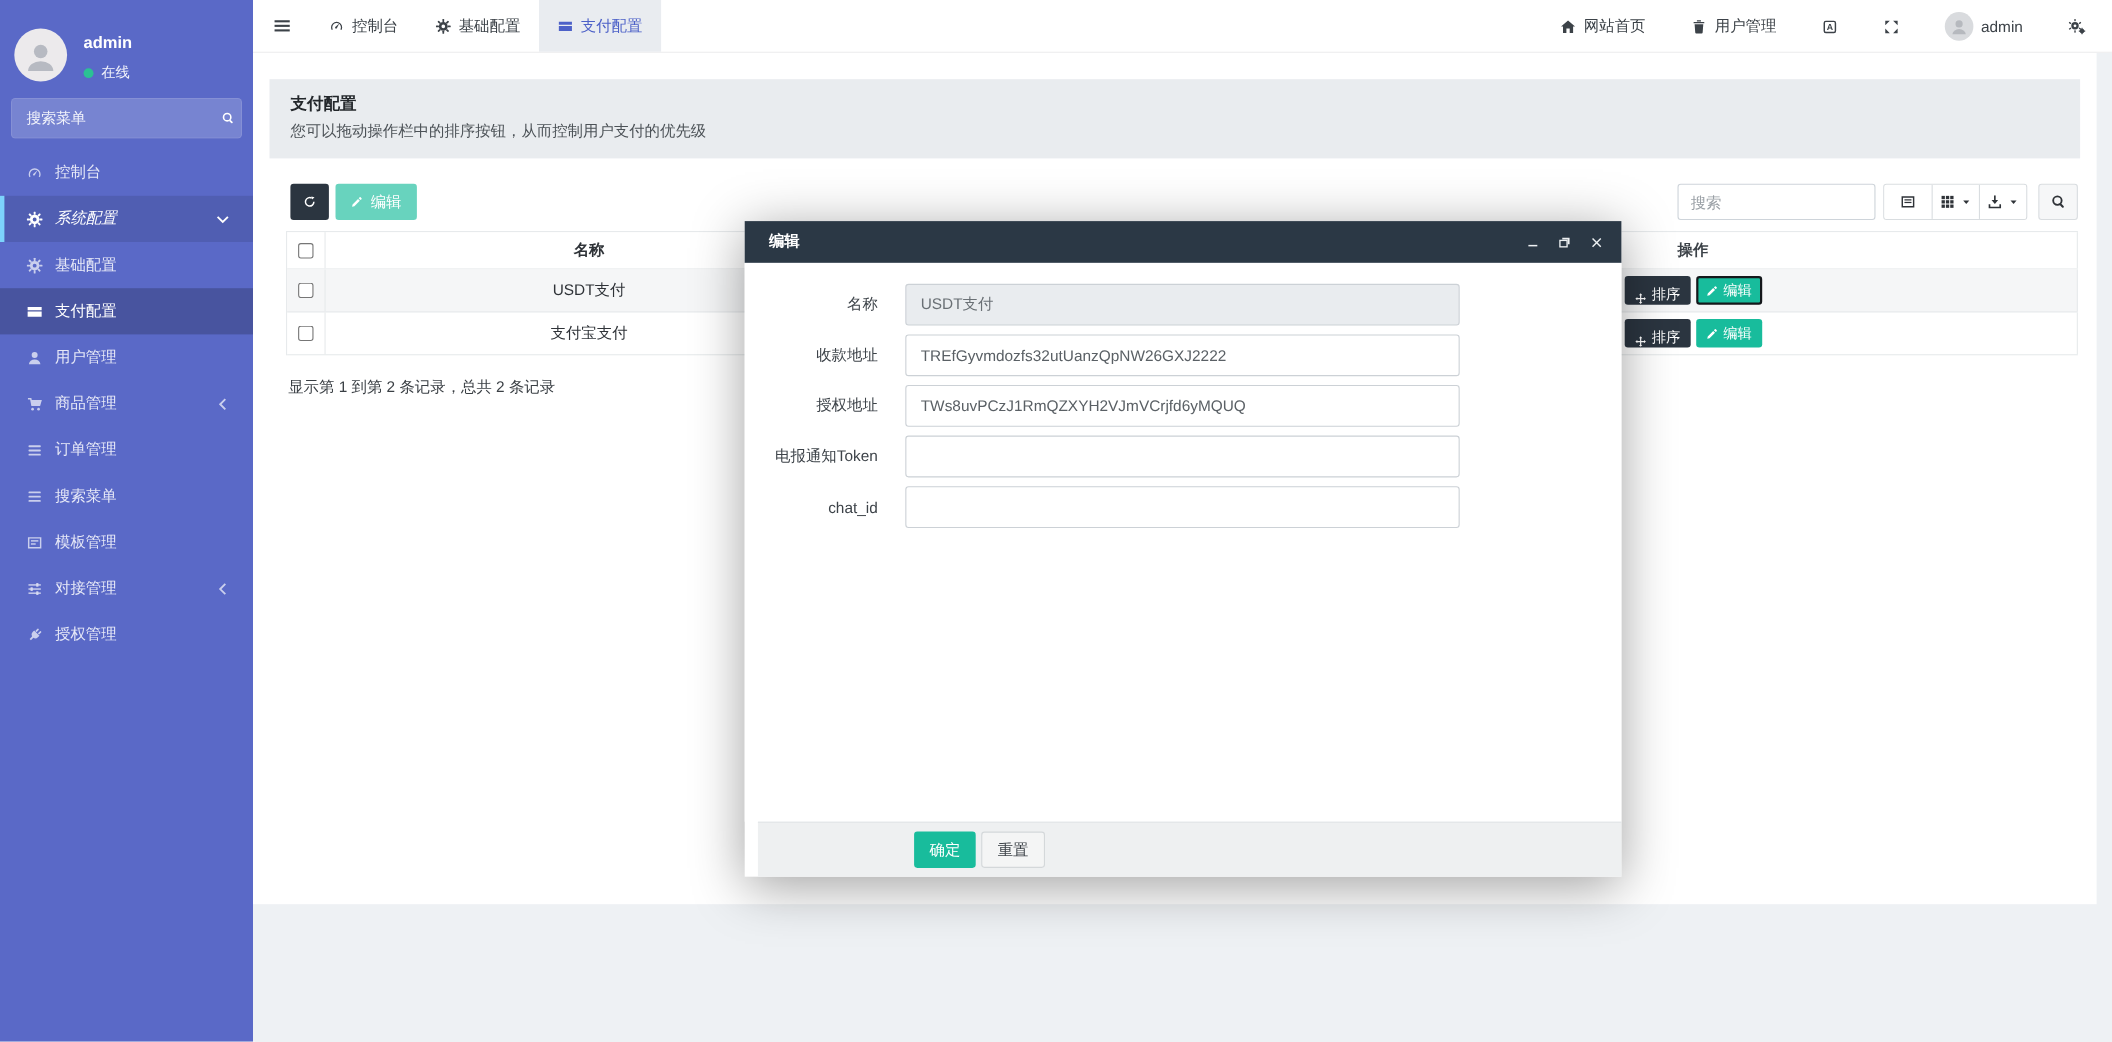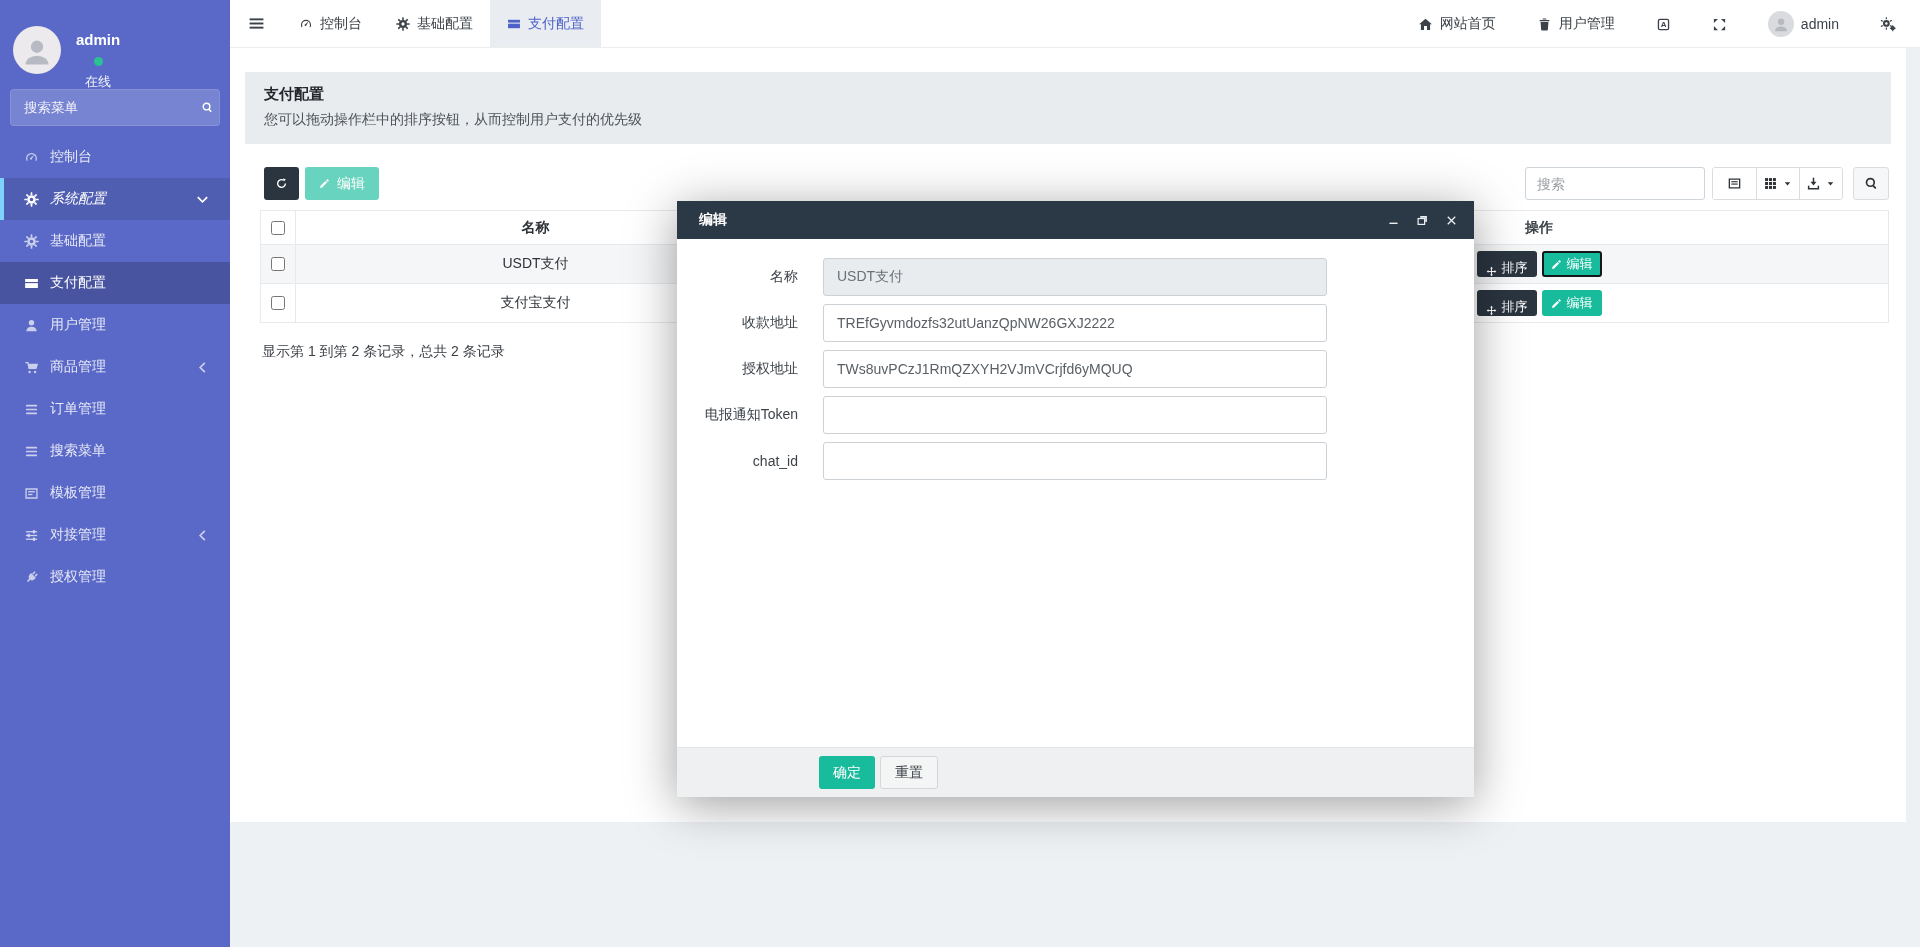--- a/index.html
+++ b/index.html
@@ -11,21 +11,21 @@
   .ic { width:15px; height:15px; fill:currentColor; display:block; flex:none; }
   .ic-sm { width:11px; height:11px; }
   .ic-lg { width:17px; height:17px; }
 
   
   .sidebar { position:absolute; left:0; top:0; width:230px; height:947px; background:#5a69c7; color:#fff; z-index:5; }
   .user { position:absolute; top:26px; left:13px; display:flex; gap:15px; }
   .avatar-lg { width:48px; height:48px; border-radius:50%; background:#eceaec; color:#b7bac2; position:relative; overflow:hidden; }
   .avatar-lg .ic { width:34px; height:34px; position:absolute; left:7px; top:8px; }
   .user-name { font-weight:bold; font-size:15px; margin-top:5px; }
-  .user-status { font-size:13px; display:flex; align-items:center; gap:7px; margin-top:9px; color:rgba(255,255,255,.92);flex-direction:column; }
+  .user-status { font-size:13px; display:flex; align-items:center; gap:7px; margin-top:9px; color:rgba(255,255,255,.92); }
   .dot { width:9px; height:9px; border-radius:50%; background:#2bc194; }
   .side-search { position:absolute; top:89px; left:10px; right:10px; height:37px;
     background:rgba(255,255,255,.18); border:1px solid rgba(255,255,255,.10); border-radius:4px;
     display:flex; align-items:center; padding:0 13px; }
   .side-search input { flex:1; background:transparent; border:none; outline:none; color:#fef9c3; font-size:13.5px; font-family:inherit; }
   .side-search input::placeholder { color:rgba(255,255,255,.9); }
   .side-search .ic { width:13px; height:13px; color:#fff; }
   .menu { position:absolute; top:136px; left:0; right:0; }
   .menu-item { height:42px; display:flex; align-items:center; gap:11px; padding:0 20px 0 24px;
     font-size:14px; color:rgba(255,255,255,.85); cursor:pointer; }
@@ -94,21 +94,21 @@
   .modal-h { height:38px; background:#2b3845; display:flex; align-items:center; padding:0 16px 0 22px; color:#fff; }
   .modal-title { font-size:14px; font-weight:bold; }
   .mh-icons { margin-left:auto; display:flex; align-items:center; gap:16px; color:#edf0f2; }
   .mh-icons .ic { width:13px; height:13px; cursor:pointer; }
   .modal-b { position:absolute; top:38px; bottom:50px; left:0; right:0; background:#fff; padding-top:19px; overflow:hidden; }
   .frow { display:flex; align-items:center; margin-bottom:8px; }
   .flabel { width:133px; flex:none; text-align:right; padding-right:12px; font-size:14px; color:#3d4349; }
   .finput { width:504px; height:38px; margin-left:13px; border:1px solid #ccd1d6; border-radius:3px;
     padding:0 13px; font-size:14px; color:#5a6065; outline:none; font-family:inherit; background:#fff; }
   .finput[readonly] { background:#e9ecef; color:#6a7075; }
-  .modal-f { position:absolute; left:0; right:0; bottom:0; height:50px; background:#eef0f1;
+  .modal-f { position:absolute; left:12px; right:0; bottom:0; height:50px; background:#eef0f1;
     border-top:1px solid #e2e5e7; display:flex; align-items:center; padding-left:142px; gap:5px; }
   .btn-ok { height:33px; padding:0 14px; background:#18bc9c; color:#fff; border:none; border-radius:3px;
     font-size:14px; cursor:pointer; font-family:inherit; }
   .btn-reset { height:33px; padding:0 14px; background:#f4f5f5; border:1px solid #d4d8da; color:#3d4349;
     border-radius:3px; font-size:14px; cursor:pointer; font-family:inherit; }
   .defs { position:absolute; width:0; height:0; overflow:hidden; }
 </style>
 </head>
 <body>
 

